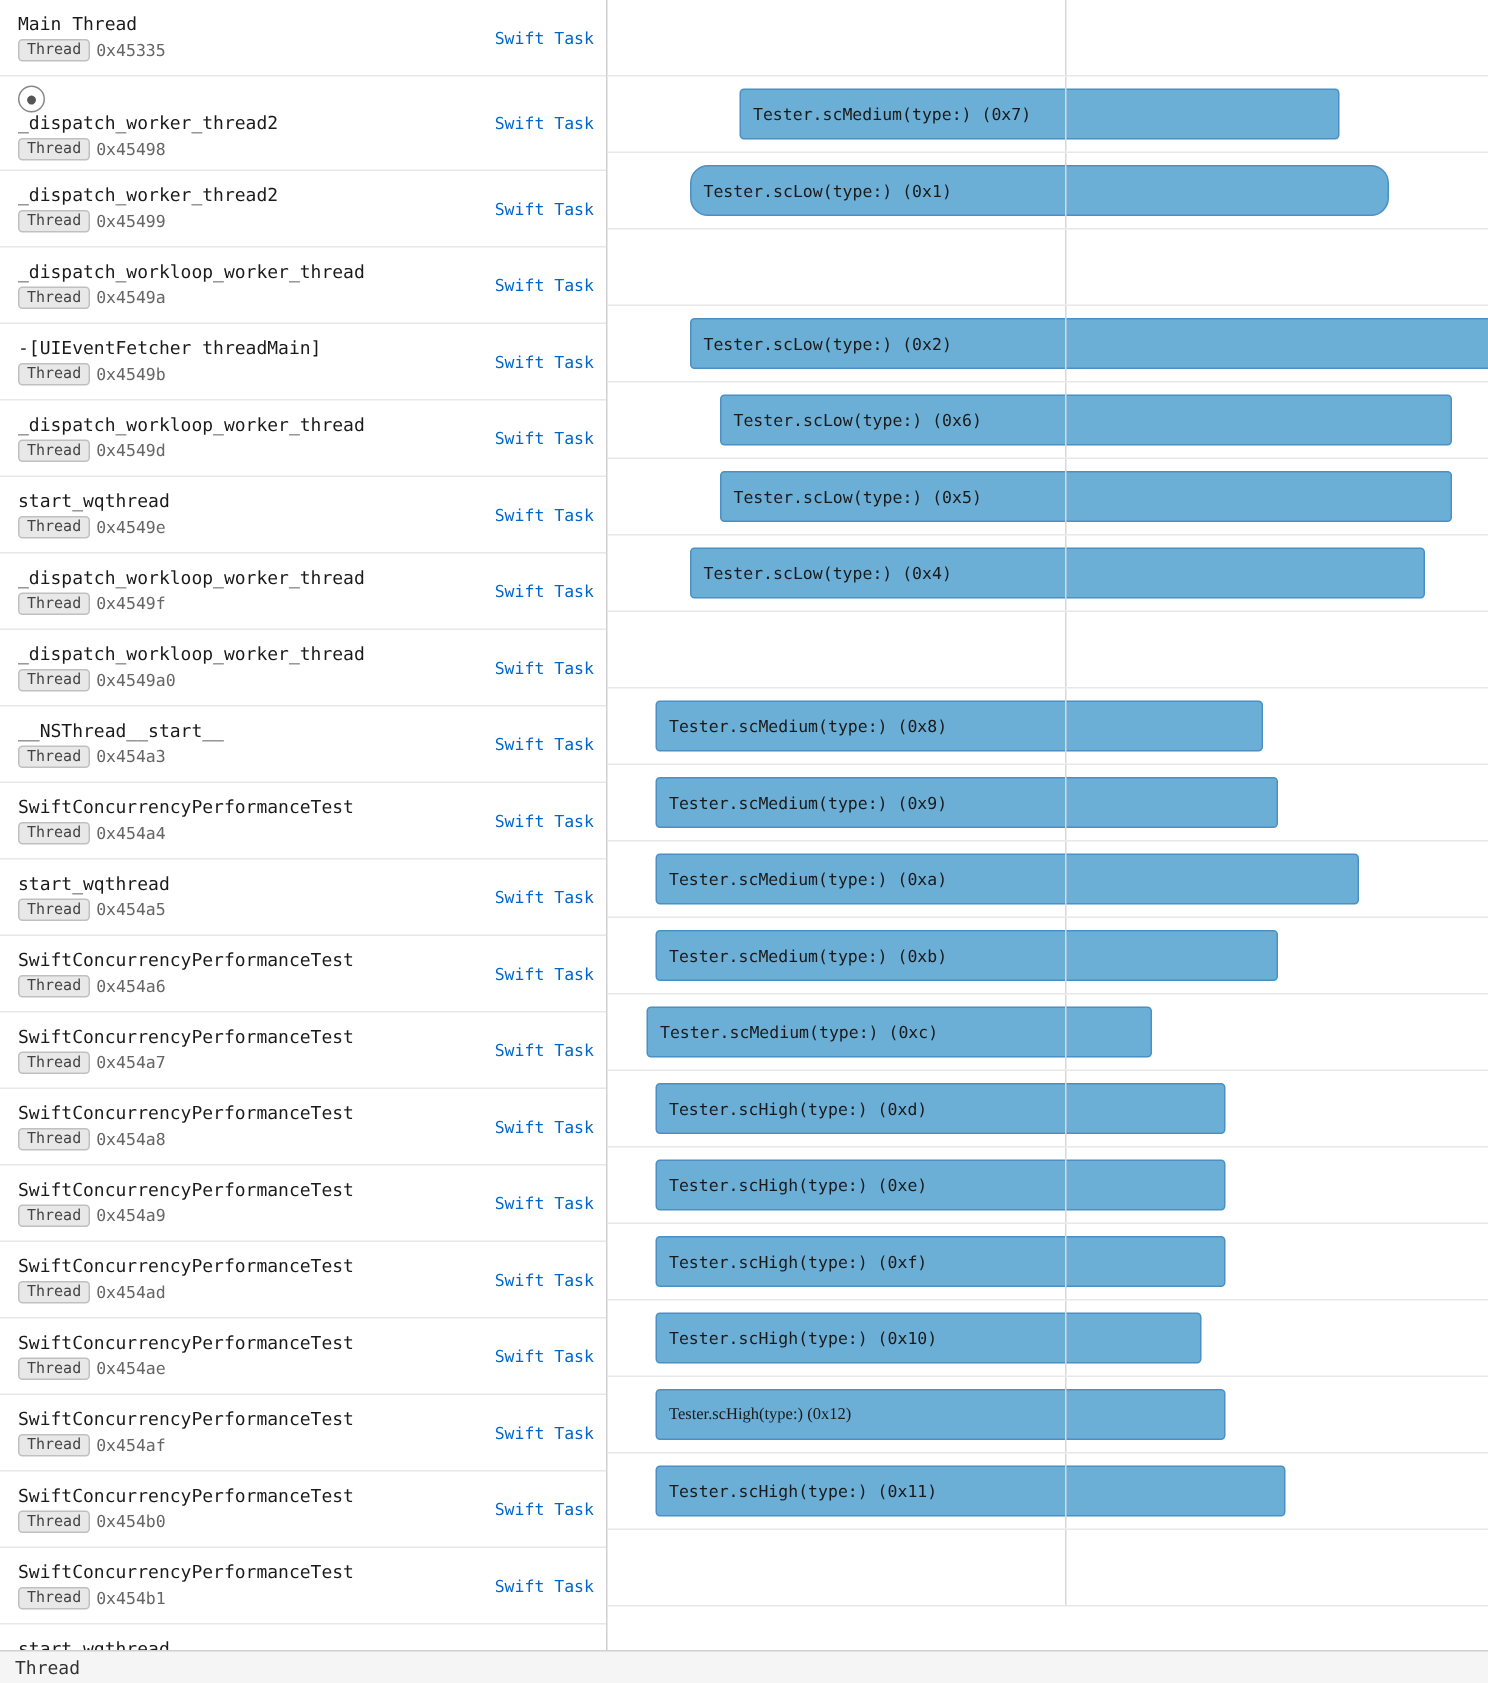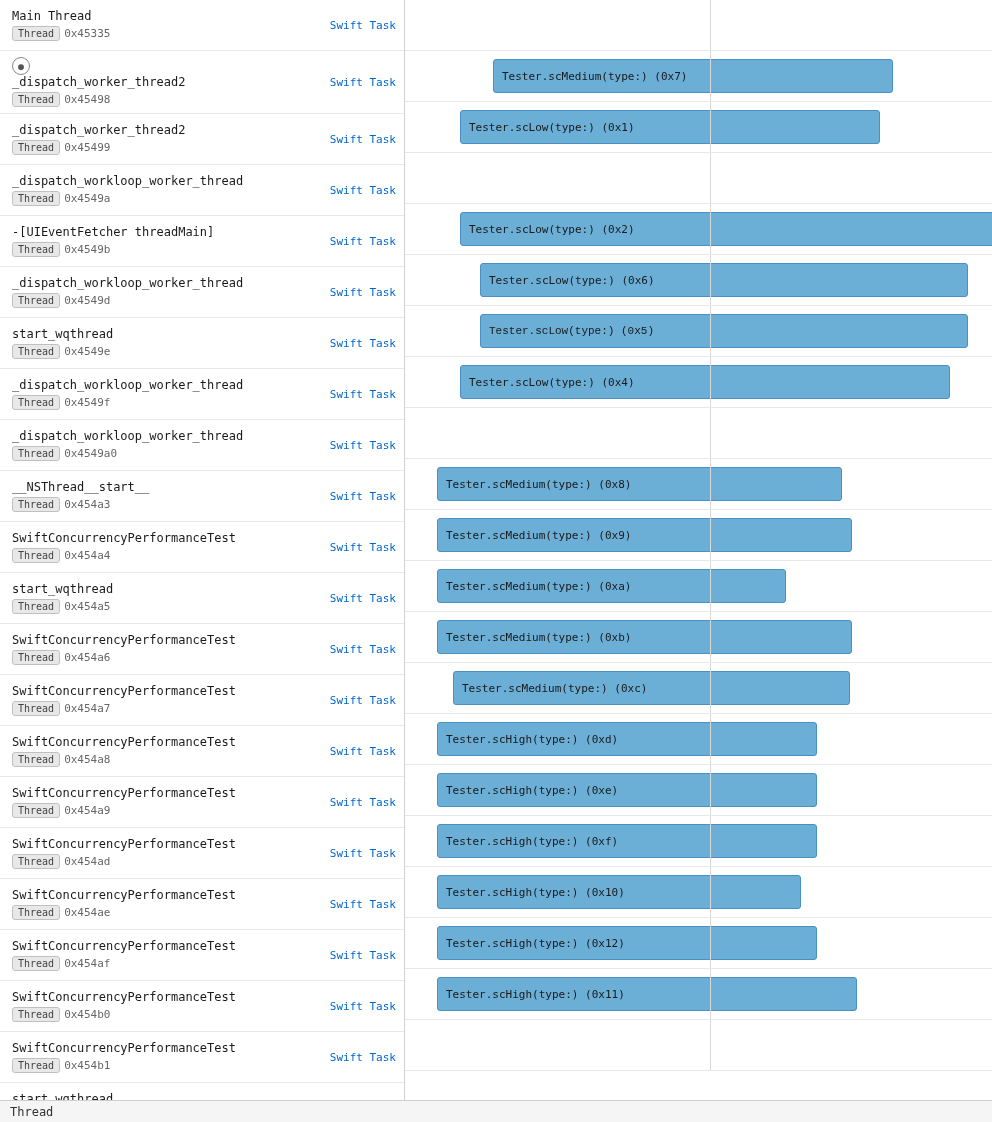--- a/index.html
+++ b/index.html
@@ -339,82 +339,82 @@
     </div>
   <div class="right-panel" id="right-panel">
       <div class="track-row" style="min-height: 51px;">
         <div style="position: absolute; left: 305px; top: 0px; bottom: 0px; width: 1px; background: rgb(216, 216, 216);"></div>
       </div>
       <div class="track-row" style="min-height: 51px;">
         <div class="track-bar" style="left: 88px; width: 400px;">Tester.scMedium(type:) (0x7)</div>
         <div style="position: absolute; left: 305px; top: 0px; bottom: 0px; width: 1px; background: rgb(216, 216, 216);"></div>
       </div>
       <div class="track-row" style="min-height: 51px;">
-        <div class="track-bar" style="left: 55px; width: 420px;">Tester.scLow(type:) (0x1)</div>
+        <div class="track-bar" style="left: 55px; width: 466px; border-radius: 12px;">Tester.scLow(type:) (0x1)</div>
         <div style="position: absolute; left: 305px; top: 0px; bottom: 0px; width: 1px; background: rgb(216, 216, 216);"></div>
       </div>
       <div class="track-row" style="min-height: 51px;">
         <div style="position: absolute; left: 305px; top: 0px; bottom: 0px; width: 1px; background: rgb(216, 216, 216);"></div>
       </div>
       <div class="track-row" style="min-height: 51px;">
         <div class="track-bar" style="left: 55px; width: 567px;">Tester.scLow(type:) (0x2)</div>
         <div style="position: absolute; left: 305px; top: 0px; bottom: 0px; width: 1px; background: rgb(216, 216, 216);"></div>
       </div>
       <div class="track-row" style="min-height: 51px;">
         <div class="track-bar" style="left: 75px; width: 488px;">Tester.scLow(type:) (0x6)</div>
         <div style="position: absolute; left: 305px; top: 0px; bottom: 0px; width: 1px; background: rgb(216, 216, 216);"></div>
       </div>
-      <div class="track-row" style="min-height: 51px; font-family: Liberation Mono, monospace;">
+      <div class="track-row" style="min-height: 51px;">
         <div class="track-bar" style="left: 75px; width: 488px;">Tester.scLow(type:) (0x5)</div>
         <div style="position: absolute; left: 305px; top: 0px; bottom: 0px; width: 1px; background: rgb(216, 216, 216);"></div>
       </div>
       <div class="track-row" style="min-height: 51px;">
         <div class="track-bar" style="left: 55px; width: 490px;">Tester.scLow(type:) (0x4)</div>
         <div style="position: absolute; left: 305px; top: 0px; bottom: 0px; width: 1px; background: rgb(216, 216, 216);"></div>
       </div>
       <div class="track-row" style="min-height: 51px;">
         <div style="position: absolute; left: 305px; top: 0px; bottom: 0px; width: 1px; background: rgb(216, 216, 216);"></div>
       </div>
       <div class="track-row" style="min-height: 51px;">
         <div class="track-bar" style="left: 32px; width: 405px;">Tester.scMedium(type:) (0x8)</div>
         <div style="position: absolute; left: 305px; top: 0px; bottom: 0px; width: 1px; background: rgb(216, 216, 216);"></div>
       </div>
       <div class="track-row" style="min-height: 51px;">
         <div class="track-bar" style="left: 32px; width: 415px;">Tester.scMedium(type:) (0x9)</div>
         <div style="position: absolute; left: 305px; top: 0px; bottom: 0px; width: 1px; background: rgb(216, 216, 216);"></div>
       </div>
       <div class="track-row" style="min-height: 51px;">
-        <div class="track-bar" style="left: 32px; width: 349px;">Tester.scMedium(type:) (0xa)</div>
+        <div class="track-bar" style="left: 32px; width: 469px;">Tester.scMedium(type:) (0xa)</div>
         <div style="position: absolute; left: 305px; top: 0px; bottom: 0px; width: 1px; background: rgb(216, 216, 216);"></div>
       </div>
       <div class="track-row" style="min-height: 51px;">
         <div class="track-bar" style="left: 32px; width: 415px;">Tester.scMedium(type:) (0xb)</div>
         <div style="position: absolute; left: 305px; top: 0px; bottom: 0px; width: 1px; background: rgb(216, 216, 216);"></div>
       </div>
       <div class="track-row" style="min-height: 51px;">
-        <div class="track-bar" style="left: 48px; width: 397px;">Tester.scMedium(type:) (0xc)</div>
+        <div class="track-bar" style="left: 26px; width: 337px;">Tester.scMedium(type:) (0xc)</div>
         <div style="position: absolute; left: 305px; top: 0px; bottom: 0px; width: 1px; background: rgb(216, 216, 216);"></div>
       </div>
       <div class="track-row" style="min-height: 51px;">
         <div class="track-bar" style="left: 32px; width: 380px;">Tester.scHigh(type:) (0xd)</div>
         <div style="position: absolute; left: 305px; top: 0px; bottom: 0px; width: 1px; background: rgb(216, 216, 216);"></div>
       </div>
       <div class="track-row" style="min-height: 51px;">
         <div class="track-bar" style="left: 32px; width: 380px;">Tester.scHigh(type:) (0xe)</div>
         <div style="position: absolute; left: 305px; top: 0px; bottom: 0px; width: 1px; background: rgb(216, 216, 216);"></div>
       </div>
       <div class="track-row" style="min-height: 51px;">
         <div class="track-bar" style="left: 32px; width: 380px;">Tester.scHigh(type:) (0xf)</div>
         <div style="position: absolute; left: 305px; top: 0px; bottom: 0px; width: 1px; background: rgb(216, 216, 216);"></div>
       </div>
       <div class="track-row" style="min-height: 51px;">
         <div class="track-bar" style="left: 32px; width: 364px;">Tester.scHigh(type:) (0x10)</div>
         <div style="position: absolute; left: 305px; top: 0px; bottom: 0px; width: 1px; background: rgb(216, 216, 216);"></div>
       </div>
-      <div class="track-row" style="min-height: 51px;">
+      <div class="track-row" style="min-height: 51px; font-family: Liberation Serif, serif;">
         <div class="track-bar" style="left: 32px; width: 380px;">Tester.scHigh(type:) (0x12)</div>
         <div style="position: absolute; left: 305px; top: 0px; bottom: 0px; width: 1px; background: rgb(216, 216, 216);"></div>
       </div>
       <div class="track-row" style="min-height: 51px;">
         <div class="track-bar" style="left: 32px; width: 420px;">Tester.scHigh(type:) (0x11)</div>
         <div style="position: absolute; left: 305px; top: 0px; bottom: 0px; width: 1px; background: rgb(216, 216, 216);"></div>
       </div>
       <div class="track-row" style="min-height: 51px;">
         <div style="position: absolute; left: 305px; top: 0px; bottom: 0px; width: 1px; background: rgb(216, 216, 216);"></div>
       </div>

